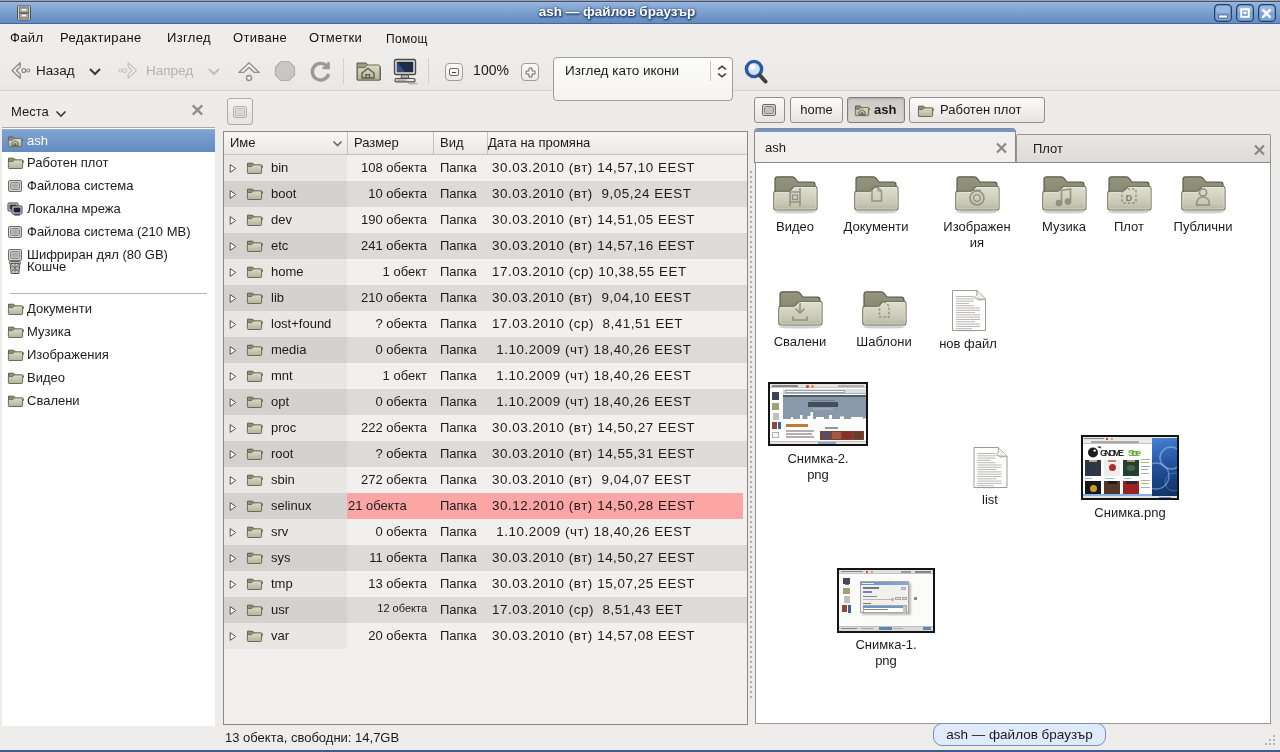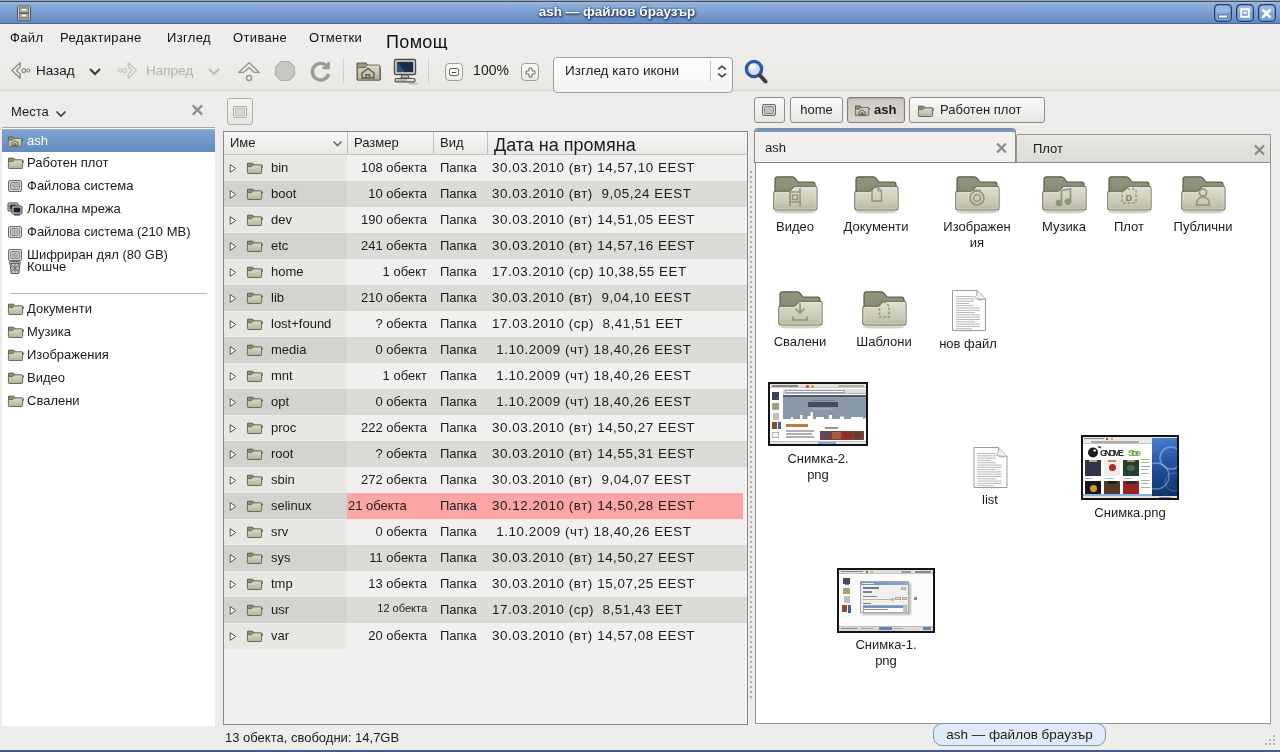--- a/index.html
+++ b/index.html
@@ -48,21 +48,21 @@
 <path d="M49.2,6.2 l6.6,6.6 M55.8,6.2 l-6.6,6.6" stroke="#fff" stroke-width="2.6" stroke-linecap="round"></path>
 </svg>
 </div>
 
 <div class="abs" style="left:0;top:24px;width:1280px;height:26px;background:#eeedeb">
 <div class="abs" style="left:10px;top:6px;font-size:13px;letter-spacing:.35px;color:#111">Файл</div>
 <div class="abs" style="left:60px;top:6px;font-size:13px;letter-spacing:.35px;color:#111">Редактиране</div>
 <div class="abs" style="left:167px;top:6px;font-size:13px;letter-spacing:.35px;color:#111">Изглед</div>
 <div class="abs" style="left:233px;top:6px;font-size:13px;letter-spacing:.35px;color:#111">Отиване</div>
 <div class="abs" style="left:309px;top:6px;font-size:13px;letter-spacing:.35px;color:#111">Отметки</div>
-<div class="abs" style="left:386px;top:8px;font-size:18px;letter-spacing:.35px;color:#111">Помощ</div>
+<div class="abs" style="left:386px;top:8px;font-size:12px;letter-spacing:.35px;color:#111">Помощ</div>
 </div>
 
 <div class="abs" style="left:0;top:50px;width:1280px;height:41px;background:linear-gradient(#efeeec,#e9e8e5);border-bottom:1px solid #d7d5d2">
 <svg class="abs" style="left:9px;top:10px" width="22" height="21" viewBox="0 0 22 21">
       <path d="M11.2,2.8 L3,10.5 L11.2,18.2 L11.2,14.2 L7.3,10.5 L11.2,6.8 z" fill="#f6f5f3" stroke="#8e8c88" stroke-width="1.4" stroke-linejoin="round"></path>
       <circle cx="14.8" cy="10.5" r="1.9" fill="#f6f5f3" stroke="#8e8c88" stroke-width="1.3"></circle>
       <circle cx="19.2" cy="10.5" r="1.5" fill="#f6f5f3" stroke="#8e8c88" stroke-width="1.2"></circle>
     </svg>
 <div class="abs" style="left:36px;top:13px;font-size:13.5px;color:#1b1b1b">Назад</div>
 <svg class="abs" style="left:88px;top:17px" width="14" height="9" viewBox="0 0 14 9">
@@ -108,21 +108,21 @@
 <div class="abs" style="left:445px;top:13px;width:18px;height:18px;border:1px solid #a09e9a;border-radius:4px;background:linear-gradient(#fcfbfa,#eceae7)">
 <div class="abs" style="left:3px;top:4px;width:10px;height:8px;border:1px solid #6b6965;border-radius:2px;background:#fbfaf9"></div>
 <div class="abs" style="left:6px;top:7.5px;width:4px;height:1.6px;background:#454341"></div>
     </div>
 <div class="abs" style="left:470px;top:12px;width:42px;text-align:center;font-size:14px;color:#1b1b1b">100%</div>
 <div class="abs" style="left:521px;top:13px;width:18px;height:18px;border:1px solid #a09e9a;border-radius:4px;background:linear-gradient(#fcfbfa,#eceae7)">
 <svg class="abs" style="left:3px;top:3px" width="11" height="11" viewBox="0 0 11 11">
         <path d="M4,1 h3 v3 h3 v3 h-3 v3 h-3 v-3 h-3 v-3 h3 z" fill="#fbfaf9" stroke="#6b6965" stroke-width="1"></path>
       </svg>
     </div>
-<div class="abs" style="left:553px;top:7px;width:180px;height:36px;border:1px solid #a09e9a;border-radius:4px;background:linear-gradient(#fdfdfc,#f4f3f1)">
+<div class="abs" style="left:553px;top:7px;width:180px;height:44px;border:1px solid #a09e9a;border-radius:4px;background:linear-gradient(#fdfdfc,#f4f3f1)">
 <div class="abs" style="left:11px;top:5px;font-size:13.5px;color:#1b1b1b">Изглед като икони</div>
 <div class="abs" style="left:156px;top:3px;width:1px;height:20px;background:#c6c4c0"></div>
 <svg class="abs" style="left:162px;top:7px" width="12" height="13" viewBox="0 0 12 13">
         <path d="M2.2,4.4 L6,1.2 L9.8,4.4 M2.2,8.6 L6,11.8 L9.8,8.6" fill="none" stroke="#3c3a38" stroke-width="1.5"></path>
       </svg>
 </div>
 <svg class="abs" style="left:743px;top:8px" width="26" height="27" viewBox="0 0 26 27">
 <circle cx="11" cy="11" r="7.6" fill="#d5e2f3" stroke="#2c5a9e" stroke-width="3.4"></circle>
 <circle cx="9.5" cy="9" r="3" fill="#ffffff" opacity=".75"></circle>
 <path d="M17,17.5 L22.5,23.5" stroke="#3f3f3f" stroke-width="4" stroke-linecap="round"></path>
@@ -243,21 +243,21 @@
 <div class="abs" style="left:0;top:0;width:523px;height:23px;background:linear-gradient(#f8f7f6,#eae8e5);border-bottom:1px solid #c4c2be">
 <div class="abs" style="left:6px;top:3px;font-size:13px;color:#1b1b1b">Име</div>
 <svg class="abs" style="left:108px;top:8px" width="11" height="8" viewBox="0 0 11 8">
         <path d="M1.5,1.5 l4,4 l4,-4" fill="none" stroke="#6b6965" stroke-width="1.6"></path>
       </svg>
 <div class="abs" style="left:123px;top:0;width:1px;height:23px;background:#c4c2be"></div>
 <div class="abs" style="left:130px;top:3px;font-size:13px;color:#1b1b1b">Размер</div>
 <div class="abs" style="left:209px;top:0;width:1px;height:23px;background:#c4c2be"></div>
 <div class="abs" style="left:216px;top:3px;font-size:13px;color:#1b1b1b">Вид</div>
 <div class="abs" style="left:263px;top:0;width:1px;height:23px;background:#c4c2be"></div>
-<div class="abs" style="left:270px;top:3px;font-size:18px;color:#1b1b1b">Дата на промяна</div>
+<div class="abs" style="left:264px;top:3px;font-size:13px;color:#1b1b1b">Дата на промяна</div>
 </div>
 </div>
 <div style="position:absolute;left:224px;top:155px;width:523px;height:26px;background:#f1f0ee">
 <div style="position:absolute;left:0;top:0;width:123px;height:26px;background:#e8e7e4"></div>
 <svg style="position:absolute;left:5px;top:8px" width="8" height="11" viewBox="0 0 8 11">
       <path d="M1.2,1.6 L6.8,5.5 L1.2,9.4 z" fill="#fdfdfc" stroke="#56544f" stroke-width="1"></path>
     </svg>
 <svg style="position:absolute;left:22px;top:5px;opacity:1.0" width="17" height="15" viewBox="0 0 17 15">
 <path d="M1.5,3.2 h5.2 l1.8,2 h6.9 c.6,0 1,.4 1,1 v1.2 H1.5 z" fill="#8e8f77" stroke="#5f6049" stroke-width="1"></path>
 <path d="M2,13.5 c-.4,0-.6-.4-.6-.8 V7.5 c0-.5.4-.9.9-.9 h3.4 l1.7-1.7 h7.4 c.5,0 .8.3.8.8 v7 c0,.5-.3.8-.8.8 z" fill="url(#fg)" stroke="#6c6d55" stroke-width="1"></path>

